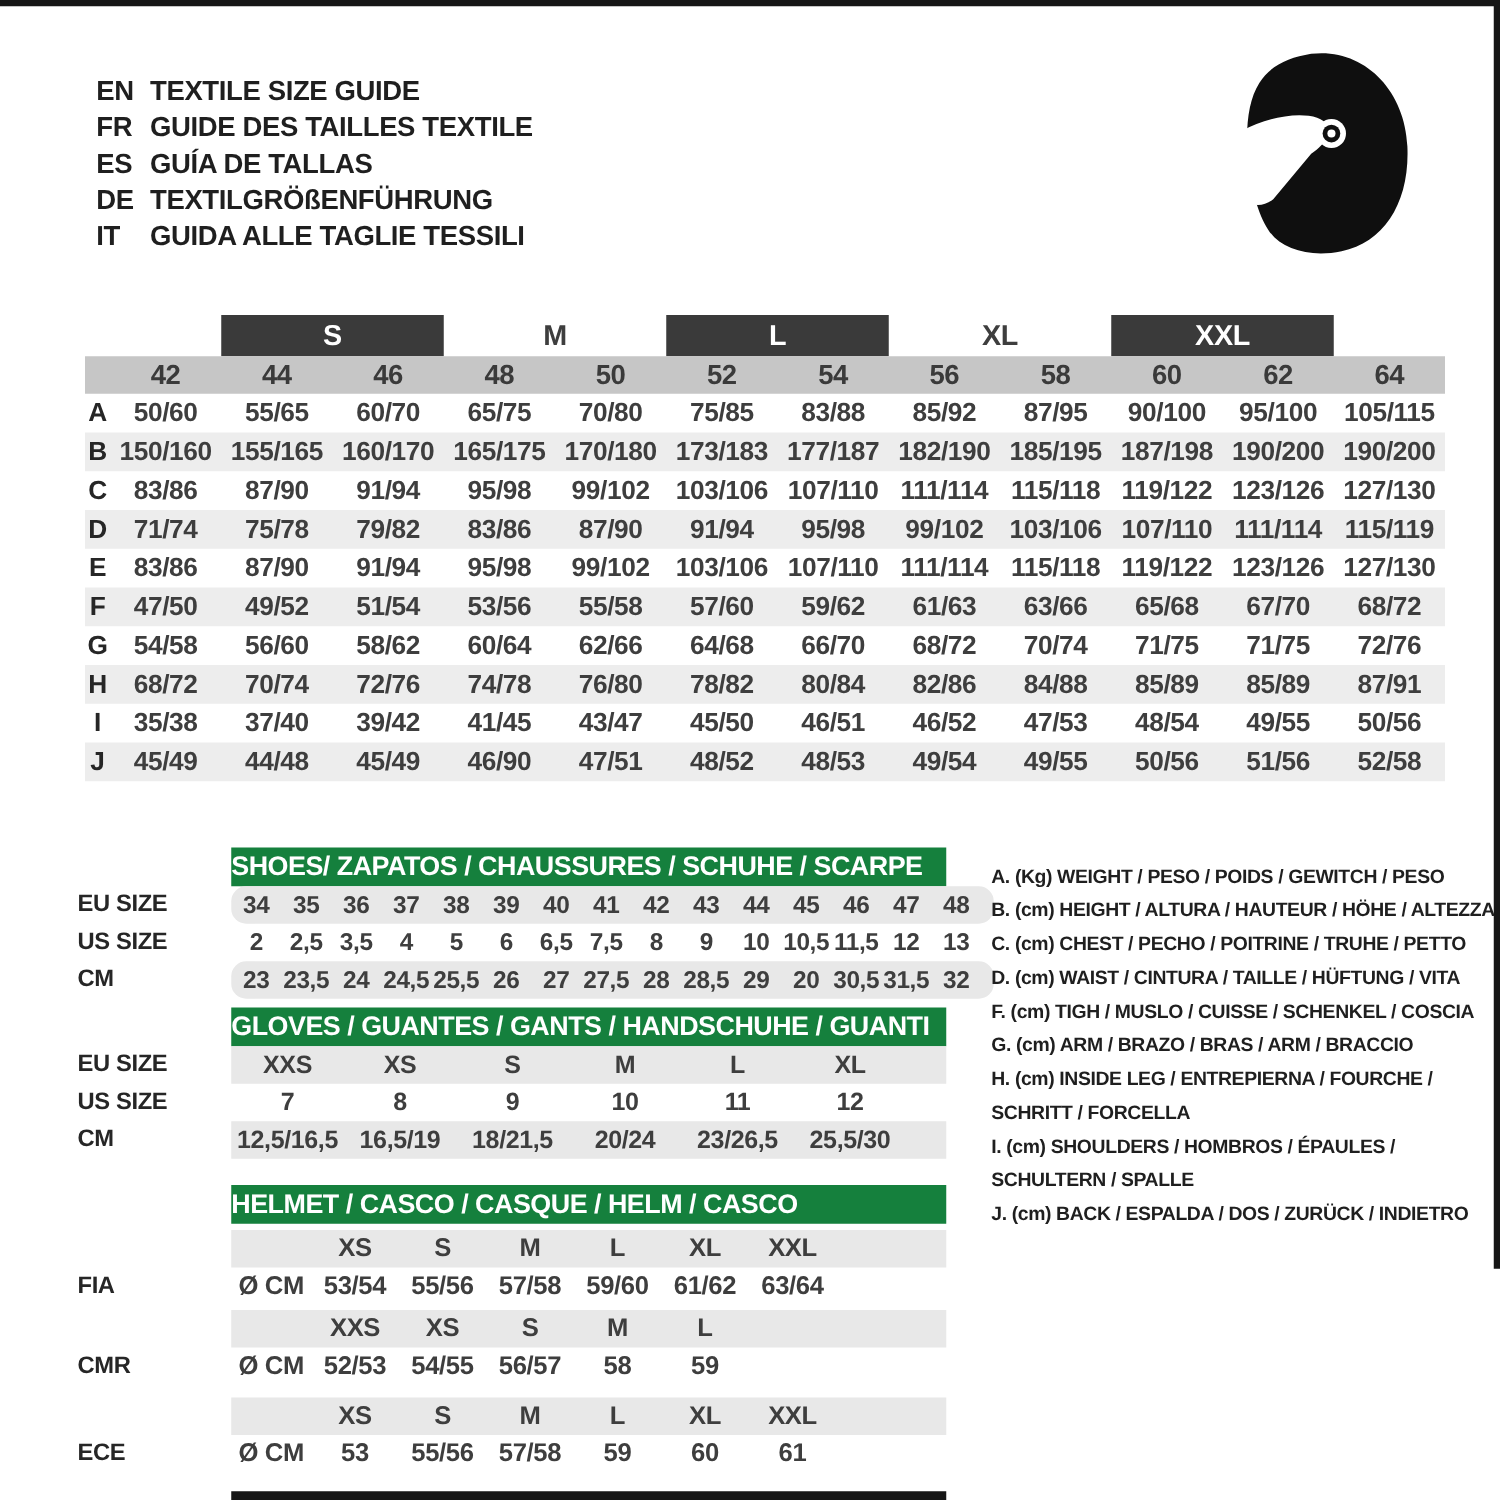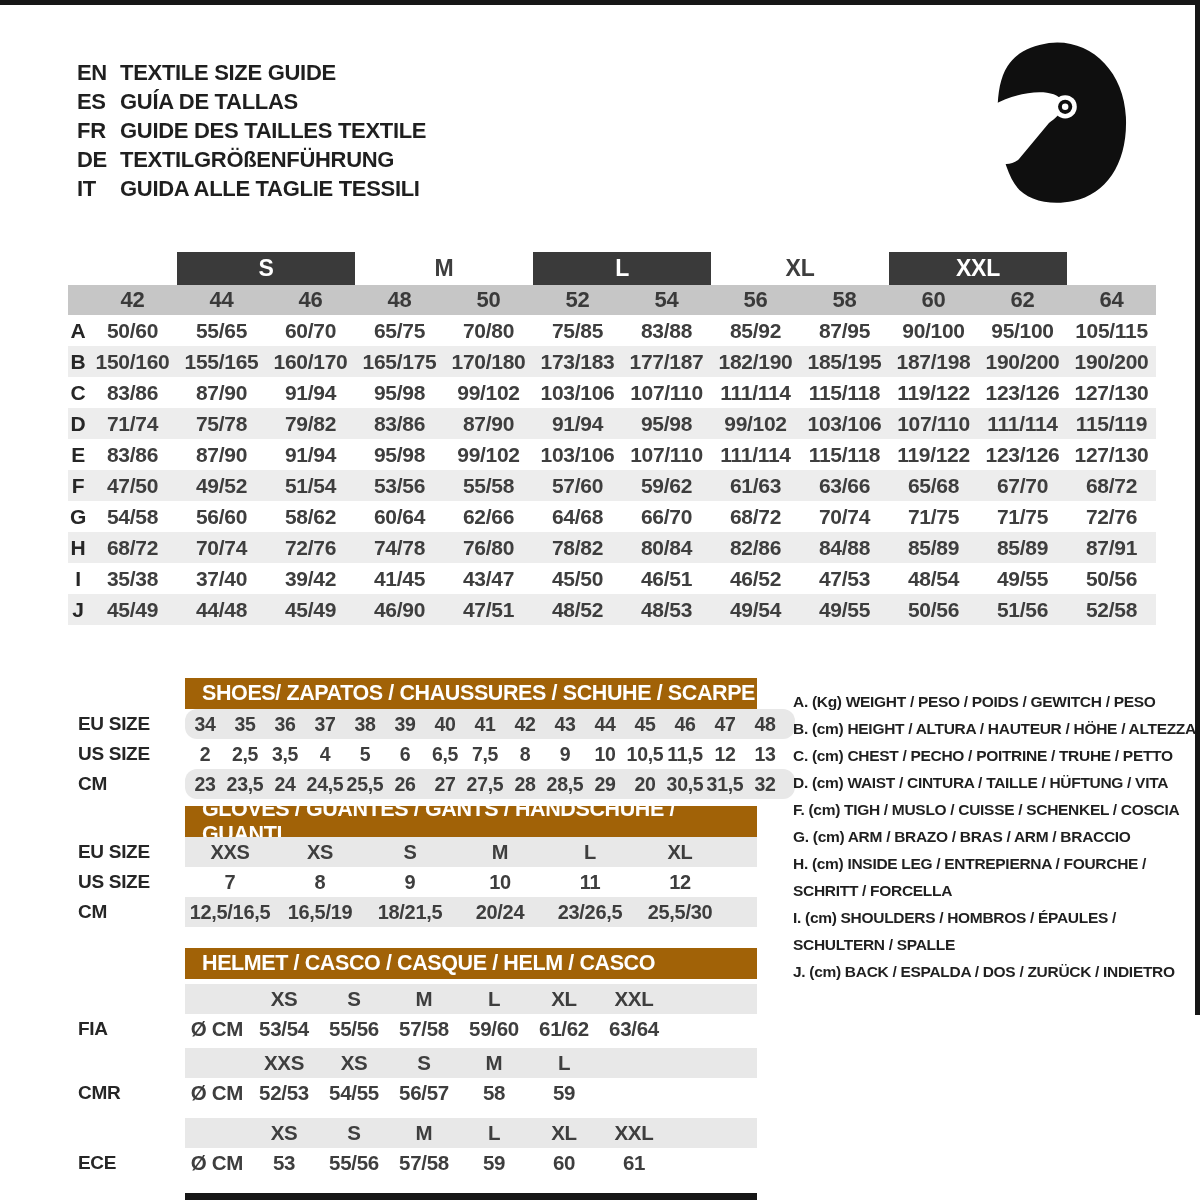--- a/index.html
+++ b/index.html
@@ -27,22 +27,22 @@
   .size-band.plain{color:#3e3e3e;}
   .eu-row{position:absolute;left:68px;top:285px;width:1088px;height:30px;background:#c6c6c6;display:grid;grid-template-columns:20px repeat(12,1fr);}
   .eu-cell{display:flex;align-items:center;justify-content:center;font-size:22px;color:#3a3a3a;}
   .m-rows{position:absolute;left:68px;top:315px;width:1088px;}
   .m-row{height:31px;display:grid;grid-template-columns:20px repeat(12,1fr);}
   .m-row.stripe{background:#ededed;}
   .m-letter{display:flex;align-items:center;justify-content:center;font-size:21px;color:#262626;}
   .m-cell{display:flex;align-items:center;justify-content:center;font-size:21px;}
 
   
-  .sec-header{position:absolute;left:185px;width:572px;height:31px;background:#a16207;color:#fff;
-    display:flex;align-items:center;padding-left:17px;box-sizing:border-box;font-size:21.5px;letter-spacing:-0.4px;}
+  .sec-header{position:absolute;left:185px;width:572px;height:31px;background:#15803d;color:#fff;
+    display:flex;align-items:center;padding-left:0;box-sizing:border-box;font-size:21.5px;letter-spacing:-0.4px;}
   #shoes-header{top:678px;}
   #gloves-header{top:806px;}
   #helmet-header{top:948px;}
 
   
   .shoes-rows{position:absolute;left:185px;top:709px;width:610px;}
   .shoes-row{height:30px;display:grid;grid-template-columns:repeat(15,40px);}
   .shoes-row.band{background:#e8e8e8;border-radius:12px;}
   .s-cell{display:flex;align-items:center;justify-content:center;font-size:19.5px;}
 
@@ -51,45 +51,45 @@
   .gloves-row{height:30px;display:grid;grid-template-columns:repeat(6,90px);}
   .gloves-row.band{background:#e8e8e8;}
   .g-cell{display:flex;align-items:center;justify-content:center;font-size:20px;}
 
   
   .helmet-rows{position:absolute;left:185px;top:984px;width:572px;height:200px;}
   .helmet-row{position:absolute;left:0;width:572px;height:30px;display:grid;grid-template-columns:64px repeat(6,70px);}
   .helmet-row.band{background:#e8e8e8;}
   .h-cell{display:flex;align-items:center;justify-content:center;font-size:20.5px;}
 
-  .side-label{position:absolute;left:78px;height:30px;display:flex;align-items:center;font-size:19px;color:#262626;}
+  .side-label{position:absolute;left:62px;height:30px;display:flex;align-items:center;font-size:19px;color:#262626;}
 
   
   .legend{position:absolute;left:793px;top:674px;width:392px;margin-top:14px;}
   .legend-line{font-size:15.5px;line-height:27px;color:#1f1f1f;letter-spacing:-0.3px;white-space:nowrap;}
 </style>
 </head>
 <body>
 
 <div class="page">
   <div class="top-border"></div>
   <div class="right-border"></div>
 
   <div class="lang-block" id="lang-block">
       <div class="lang-row">
         <span class="lang-code">EN</span>
         <span class="lang-label">TEXTILE SIZE GUIDE</span>
       </div>
       <div class="lang-row">
+        <span class="lang-code">FR</span>
+        <span class="lang-label">GUIDE DES TAILLES TEXTILE</span>
+      </div>
+      <div class="lang-row">
         <span class="lang-code">ES</span>
         <span class="lang-label">GUÍA DE TALLAS</span>
-      </div>
-      <div class="lang-row">
-        <span class="lang-code">FR</span>
-        <span class="lang-label">GUIDE DES TAILLES TEXTILE</span>
       </div>
       <div class="lang-row">
         <span class="lang-code">DE</span>
         <span class="lang-label">TEXTILGRÖßENFÜHRUNG</span>
       </div>
       <div class="lang-row">
         <span class="lang-code">IT</span>
         <span class="lang-label">GUIDA ALLE TAGLIE TESSILI</span>
       </div>
     </div>

